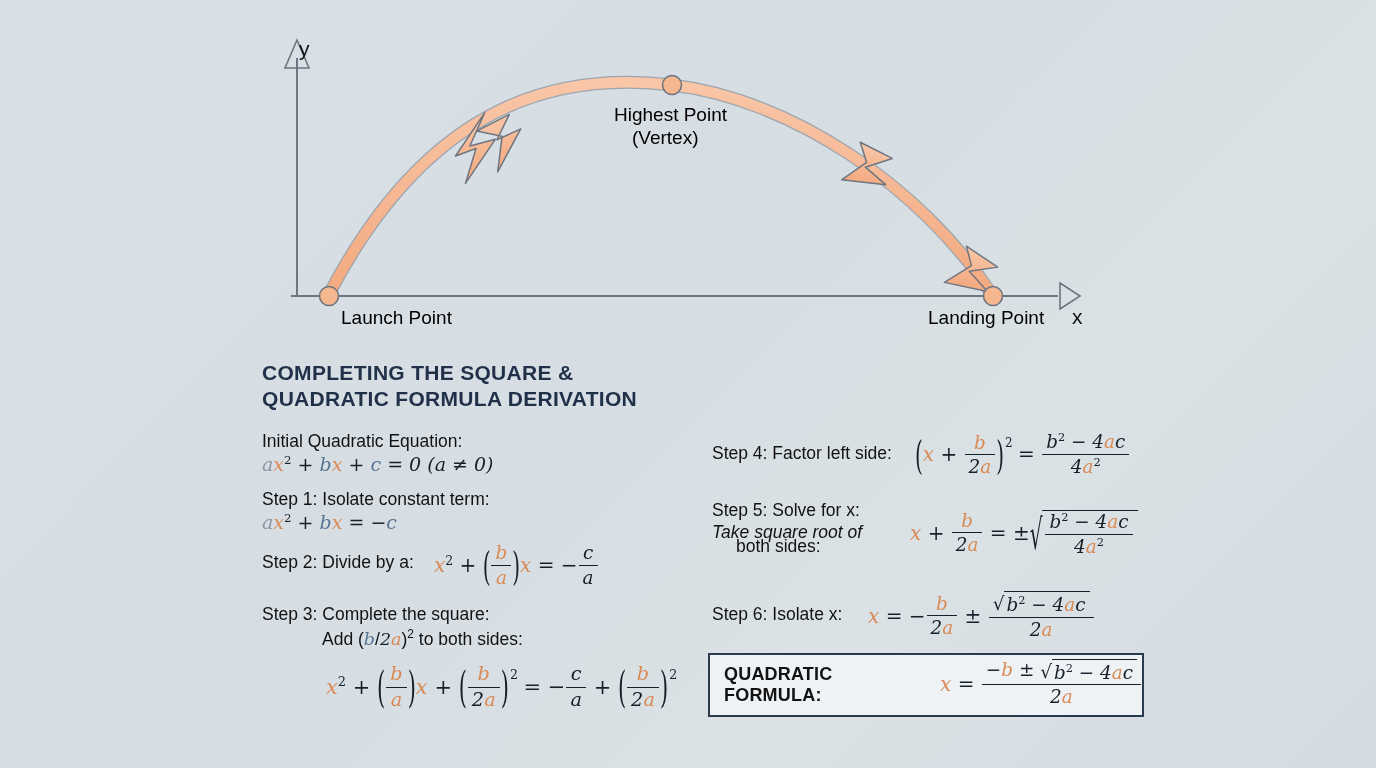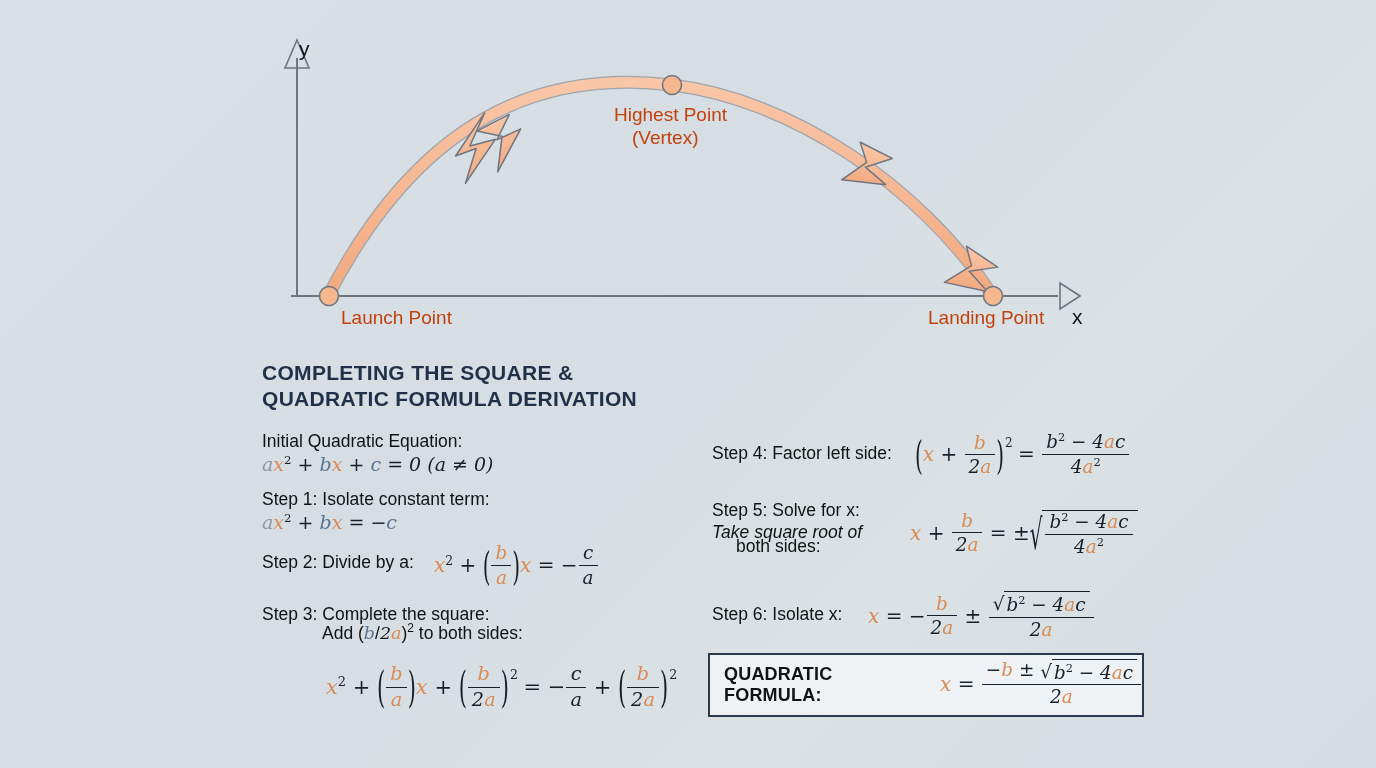--- a/index.html
+++ b/index.html
@@ -23,21 +23,21 @@
 
   
   #diagram {
     position: absolute;
     left: 0; top: 0;
     width: 1376px;
     height: 345px;
   }
   .diag-label {
     position: absolute;
-    color: #c2410c;
+    color: #000000;
     font-size: 19px;
     white-space: nowrap;
     font-family: "Liberation Sans", sans-serif;
   }
   .axis-label {
     position: absolute;
     color: #121212;
     font-size: 21px;
     font-family: "Liberation Sans", sans-serif;
   }
@@ -262,21 +262,21 @@
       </div>
 
       <div class="step" style="left:262px; top:206px;">
         <span>Step 2: Divide by a:</span>
       </div>
       <div class="m" style="position:absolute; left:434px; top:199px; font-size:20px;">
         <span class="vx">x</span><sup class="exp blk">2</sup><span class="blk"> + </span><span class="bigparen"><span class="pl">(</span><span class="frac"><span class="num vb2">b</span><span class="den va2">a</span></span><span class="pr">)</span></span><span class="vx">x</span><span class="blk"> = −</span><span class="frac"><span class="num blk">c</span><span class="den blk">a</span></span>
       </div>
 
       <div class="step" style="left:262px; top:258px;">Step 3: Complete the square:</div>
-      <div class="step" style="left:322px; top:272px;">Add (<span class="m" style="font-size:17.5px;"><span class="vb">b</span></span>/<span class="m" style="font-size:17.5px;"><span class="blk">2</span><span class="va2">a</span></span>)<sup style="font-size:0.68em;">2</sup> to both sides:</div>
+      <div class="step" style="left:322px; top:278px;">Add (<span class="m" style="font-size:17.5px;"><span class="vb">b</span></span>/<span class="m" style="font-size:17.5px;"><span class="blk">2</span><span class="va2">a</span></span>)<sup style="font-size:0.68em;">2</sup> to both sides:</div>
 
       <div class="m" style="position:absolute; left:326px; top:320px; font-size:21px;">
         <span class="vx">x</span><sup class="exp blk">2</sup><span class="blk"> + </span><span class="bigparen"><span class="pl">(</span><span class="frac"><span class="num vb2">b</span><span class="den va2">a</span></span><span class="pr">)</span></span><span class="vx">x</span><span class="blk"> + </span><span class="bigparen"><span class="pl">(</span><span class="frac"><span class="num vb2">b</span><span class="den"><span class="blk">2</span><span class="va2">a</span></span></span><span class="pr">)</span><span class="pexp blk">2</span></span><span class="blk"> = −</span><span class="frac"><span class="num blk">c</span><span class="den blk">a</span></span><span class="blk"> + </span><span class="bigparen"><span class="pl">(</span><span class="frac"><span class="num vb2">b</span><span class="den"><span class="blk">2</span><span class="va2">a</span></span></span><span class="pr">)</span><span class="pexp blk">2</span></span>
       </div>
     </div>
 
     <div class="col">
 
       <div class="step" style="left:712px; top:97px;">Step 4: Factor left side:</div>
       <div class="m" style="position:absolute; left:915px; top:88px; font-size:20px;">

